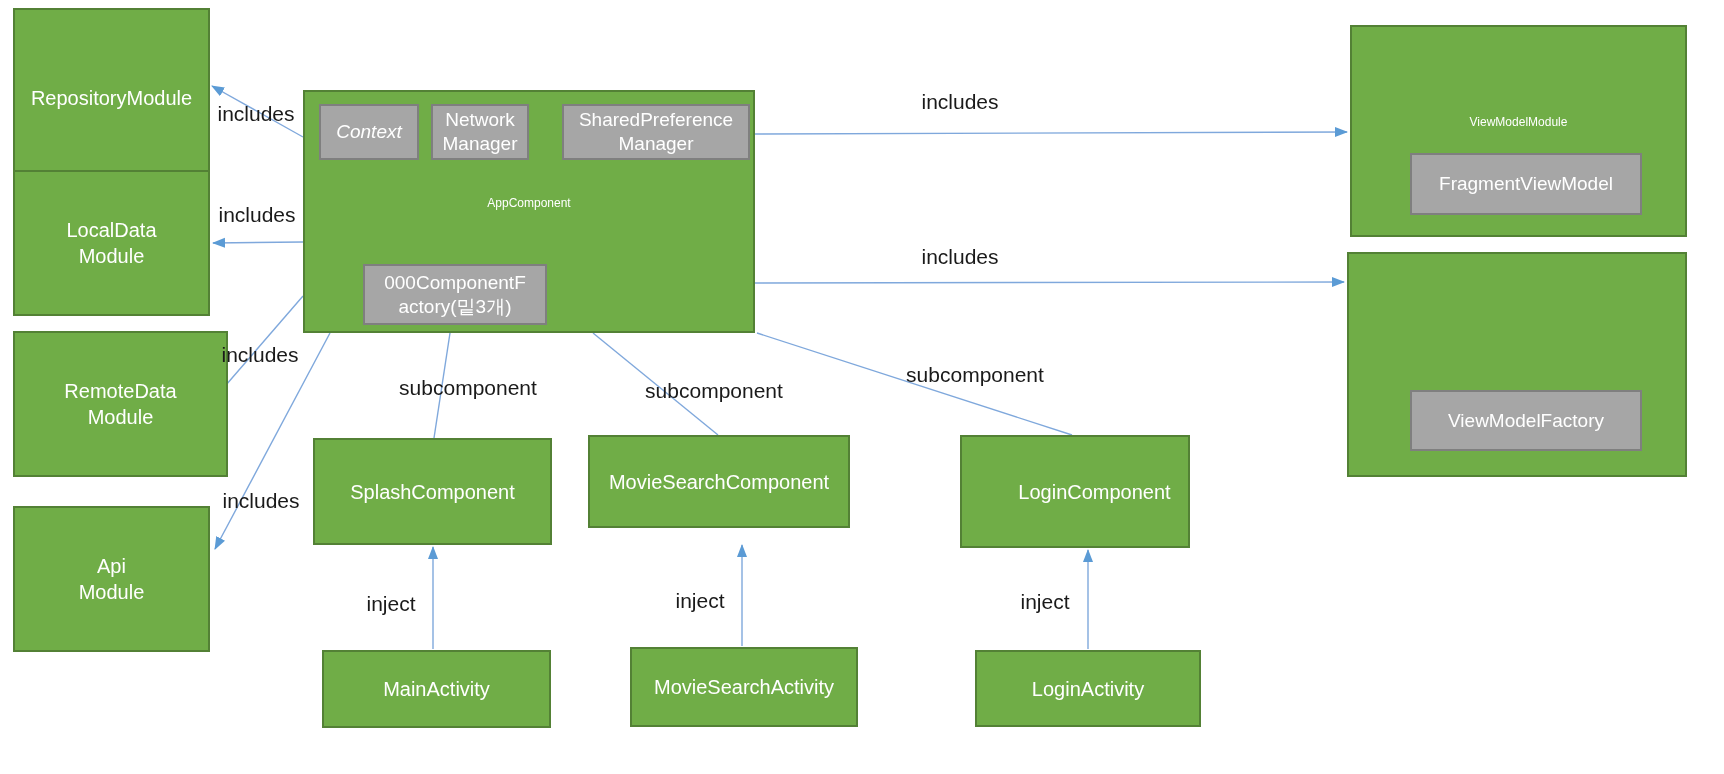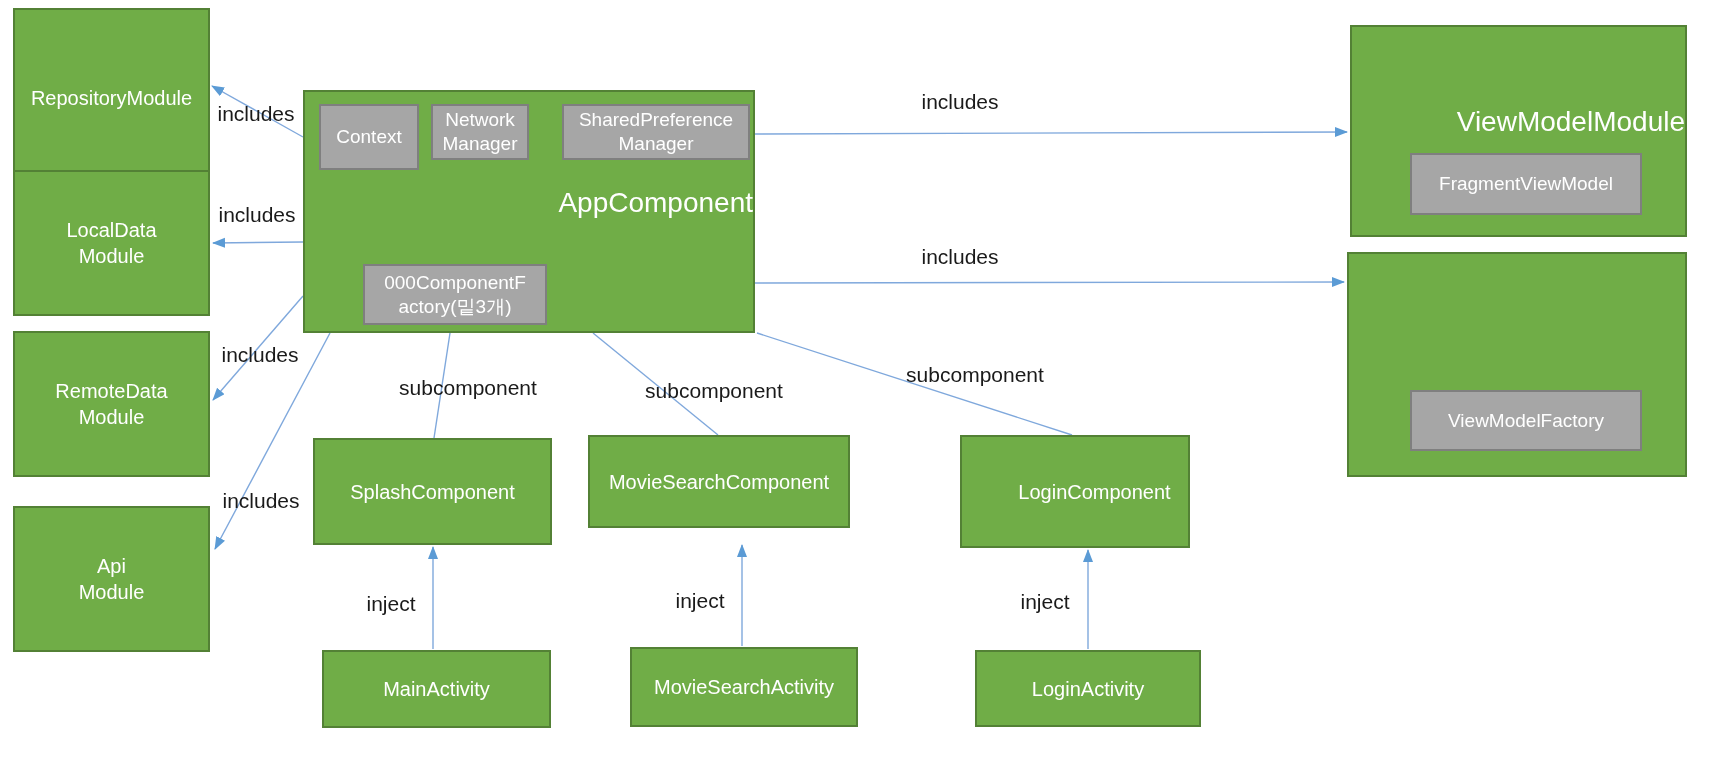--- a/index.html
+++ b/index.html
@@ -17,22 +17,22 @@
   }
   .node.container{display:block;}
   .inner{
     position:absolute;box-sizing:border-box;
     background:#A6A6A6;border:2px solid #7F7F7F;
     display:flex;align-items:center;justify-content:center;
     color:#ffffff;text-align:center;font-size:19px;line-height:1.25;
     white-space:pre-line;
   }
   .node-title{
-    position:absolute;left:0;right:0;text-align:right;
-    color:#ffffff;font-size:28px;line-height:30px;white-space:pre-line;
+    position:absolute;left:0;right:0;text-align:center;
+    color:#ffffff;font-size:12px;line-height:30px;white-space:pre-line;
   }
   .edge-label{
     position:absolute;transform:translate(-50%,-50%);
     color:#1a1a1a;font-size:21px;white-space:nowrap;
   }
 </style>
 </head>
 <body>
 
 <div class="stage">
@@ -59,31 +59,31 @@
     </g>
   </svg>
 
   <div class="node" style="left:13px;top:8px;width:197px;height:179px;">
     <span>RepositoryModule</span>
   </div>
   <div class="node" style="left:13px;top:170px;width:197px;height:146px;">
     <span>LocalData
 Module</span>
   </div>
-  <div class="node" style="left:13px;top:331px;width:197px;height:146px;">
+  <div class="node" style="left:13px;top:331px;width:215px;height:146px;">
     <span>RemoteData
 Module</span>
   </div>
   <div class="node" style="left:13px;top:506px;width:197px;height:146px;">
     <span>Api
 Module</span>
   </div>
 
   <div class="node container" style="left:303px;top:90px;width:452px;height:243px;">
-    <div class="inner" style="left:14px;top:12px;width:100px;height:66px;">
+    <div class="inner" style="left:14px;top:12px;width:100px;height:56px;font-style:italic;">
       <span>Context</span>
     </div>
     <div class="inner" style="left:126px;top:12px;width:98px;height:56px;">
       <span>Network
 Manager</span>
     </div>
     <div class="inner" style="left:257px;top:12px;width:188px;height:56px;">
       <span>SharedPreference
 Manager</span>
     </div>

